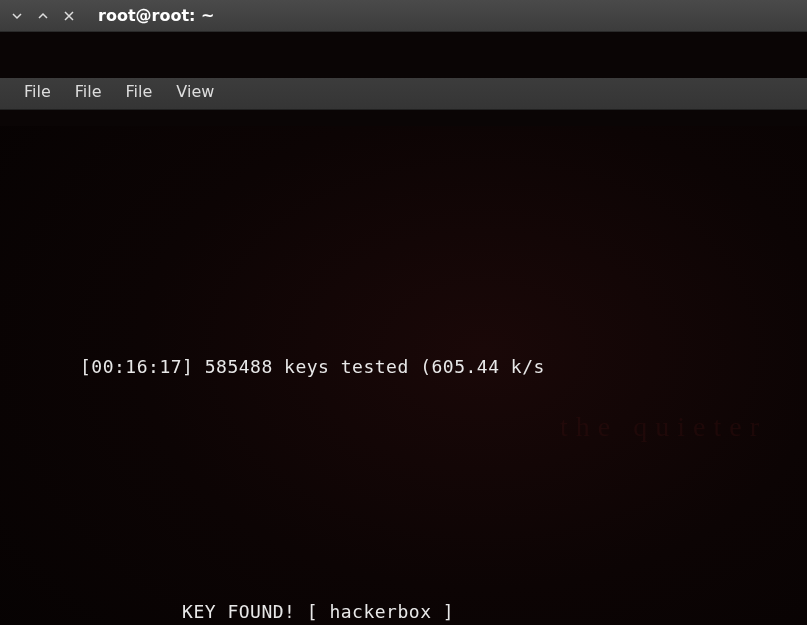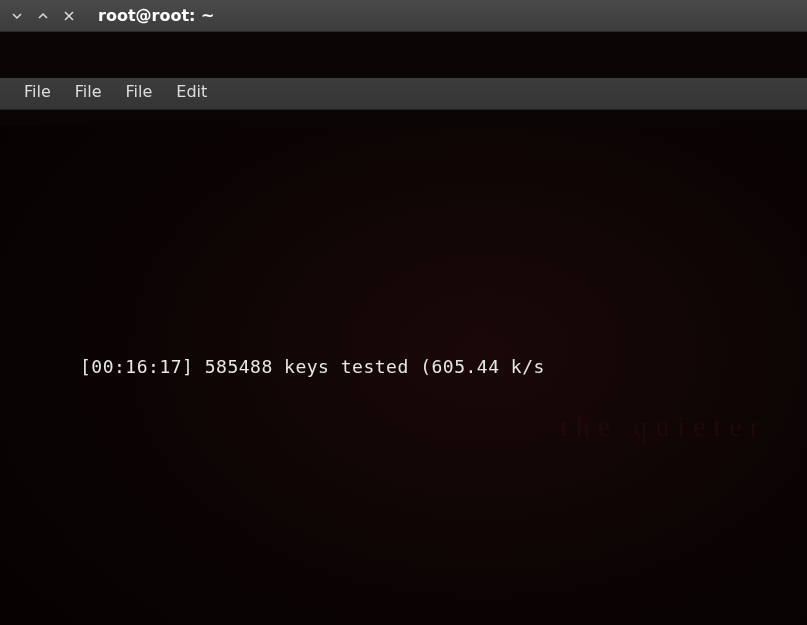--- a/index.html
+++ b/index.html
@@ -144,30 +144,31 @@
         </svg>
     </div>
   </div>
   <div class="window-title">root@root: ~</div>
 </div>
 
 <div class="menubar">
   <div class="menu-item">File</div>
   <div class="menu-item">File</div>
   <div class="menu-item">File</div>
-  <div class="menu-item">Edit</div>
+  <div class="menu-item">View</div>
 </div>
 
 <div class="terminal">
   <div class="bg-watermark">the quieter</div>
   <div class="term-content">
     <div class="empty-line"></div>
     <div class="terminal-line">      [00:16:17] 585488 keys tested (605.44 k/s</div>
     <div class="empty-line"></div>
     <div class="empty-line"></div>
+    <div class="terminal-line">               KEY FOUND! [ hackerbox ]</div>
     <div class="empty-line"></div>
     
     
     
     
     
     
     
     
     

